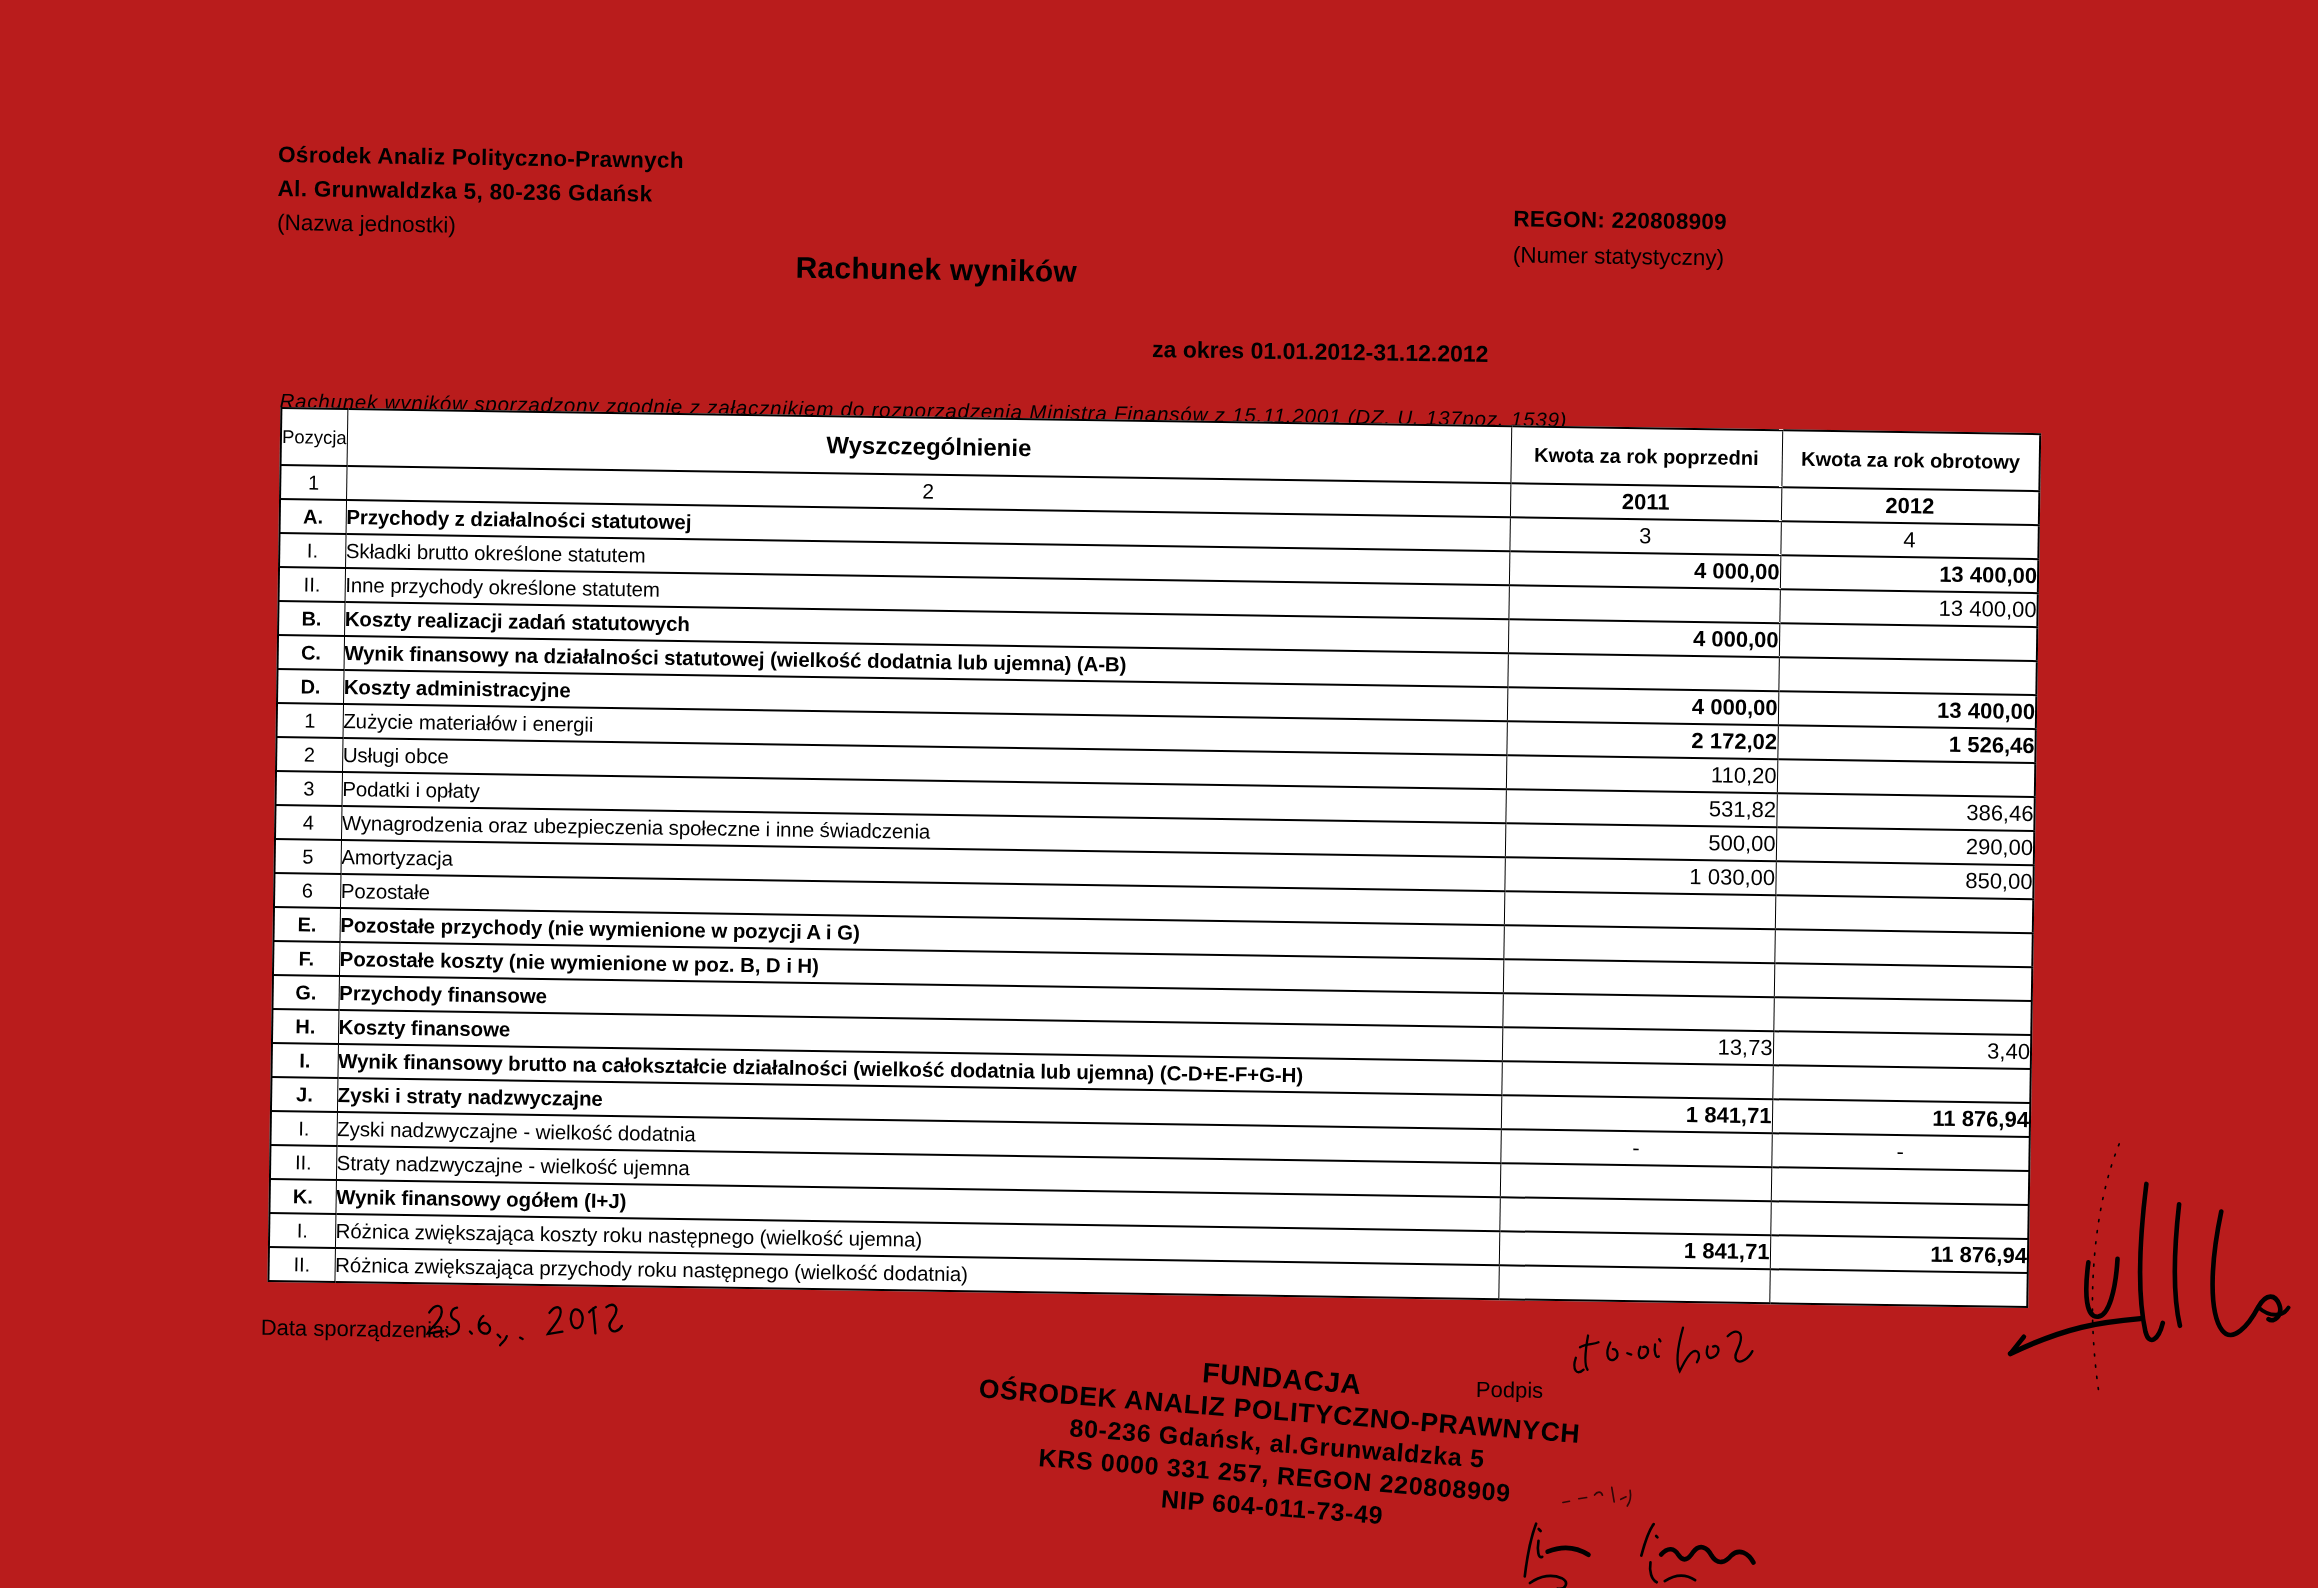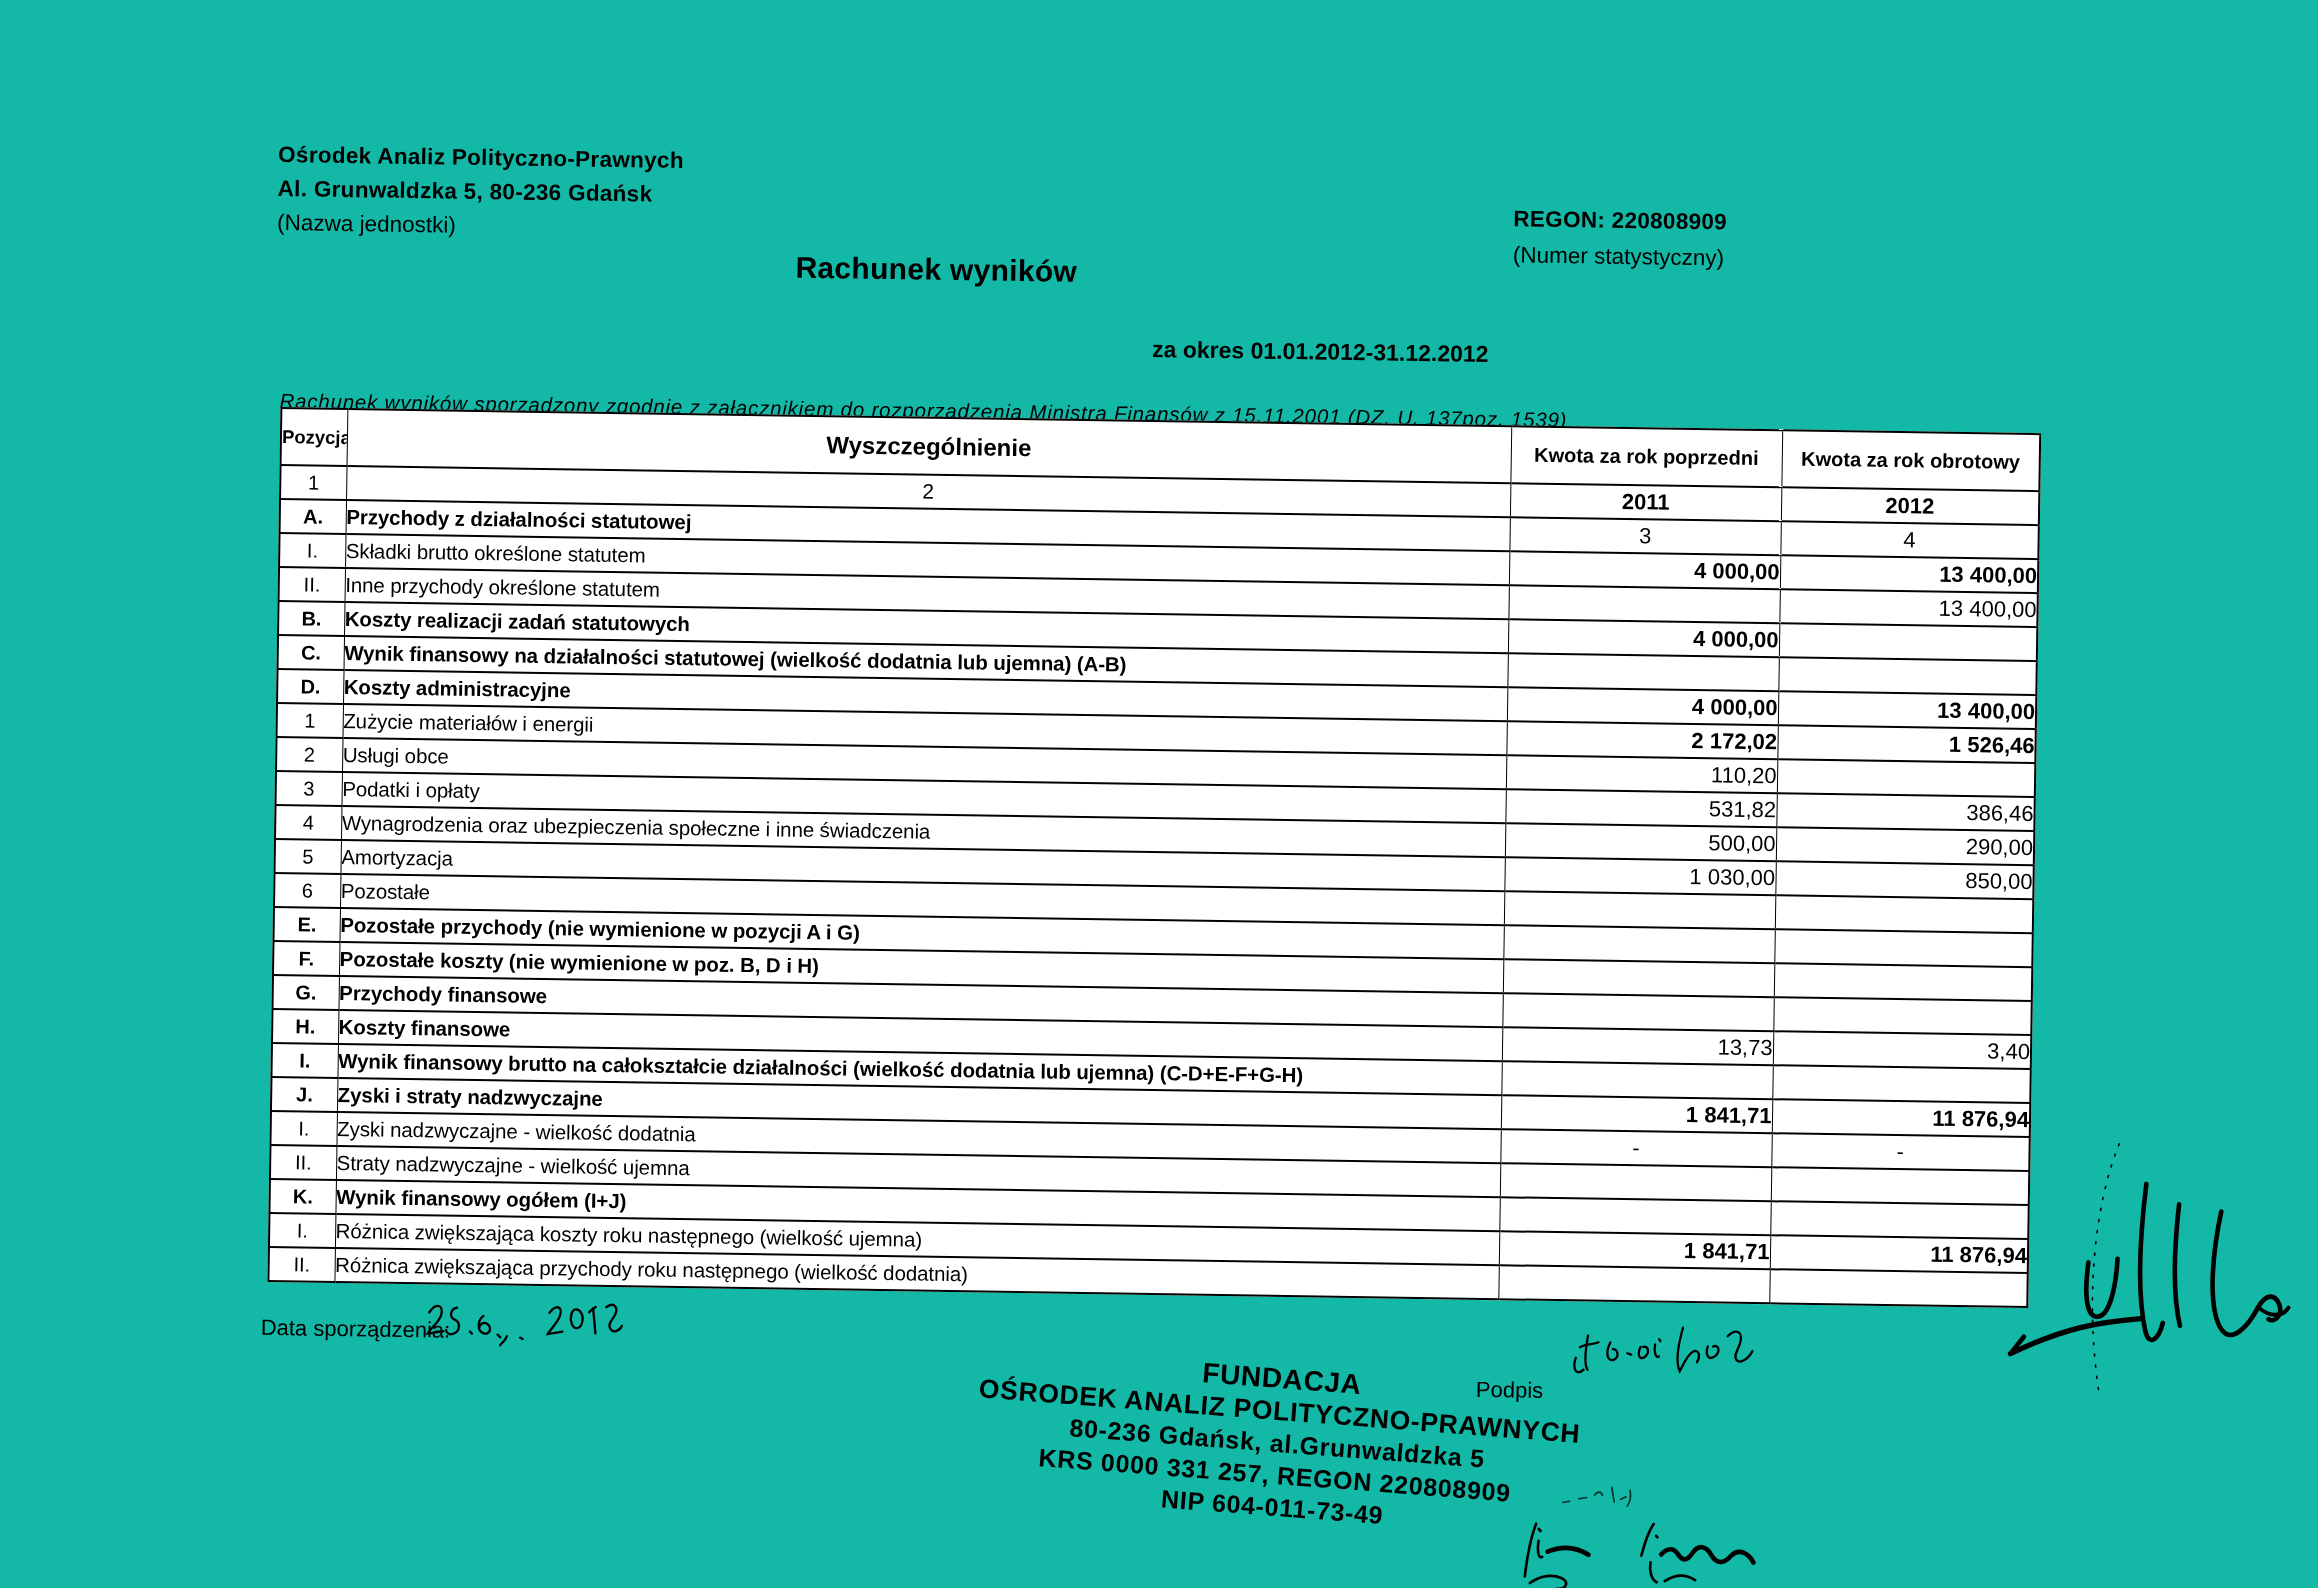--- a/index.html
+++ b/index.html
@@ -1,17 +1,17 @@
 <!DOCTYPE html>
 <html style="font-size:10.6px"><head>
 <meta charset="utf-8">
 <style>
   html,body{margin:0;padding:0;background:#e8e8e8;}
   .page{
-    position:relative;width:2319px;height:1589px;background:#14b8a6;
+    position:relative;width:2319px;height:1589px;background:#b91c1c;
     overflow:hidden;font-family:"Liberation Sans",sans-serif;color:#000;
   }
   .rot{position:absolute;left:0;top:0;width:2319px;height:1589px;
     transform:rotate(0.85deg);transform-origin:278px 165px;}
   .abs{position:absolute;}
   
   .letterhead{left:278px;top:138px;line-height:34px;font-size:22.5px;}
   .lh-bold{font-weight:bold;letter-spacing:0.3px;}
   .doc-title{left:797px;top:243px;font-size:30px;font-weight:bold;letter-spacing:0.3px;}
   .regon{left:1514px;top:183px;line-height:36px;font-size:22.5px;}
@@ -20,21 +20,21 @@
   
   table.results{border-collapse:collapse;table-layout:fixed;width:1760px;
     position:absolute;left:284px;top:407px;background:#fff;}
   table.results td,table.results th{
     border-left:1.3px solid #000;border-right:1.3px solid #000;
     border-top:2px solid #000;border-bottom:2px solid #000;
     overflow:hidden;white-space:nowrap;vertical-align:middle;padding:0;}
   table.results{border:2.6px solid #000;}
   tr.hdr{height:57px;}
   tr.row{height:34px;}
-  th.h-poz{font-size:18.5px;font-weight:bold;}
+  th.h-poz{font-size:18.5px;font-weight:normal;}
   th.h-wys{font-size:24px;font-weight:bold;}
   th.h-kw{font-size:20px;font-weight:bold;}
   td.pos{text-align:center;font-size:20px;}
   td.label{padding-left:8px;font-size:20.5px;letter-spacing:-0.1px;}
   td.amount{text-align:right;padding-right:36px;font-size:22px;padding-top:3.3px;}
   tr.main td.pos,tr.main td.label{font-weight:bold;}
   td.vbold{font-weight:bold;}
   td.vcenter{text-align:center;padding-right:0;}
   td.lcenter{text-align:center;padding-left:0;font-size:21px;}
   

